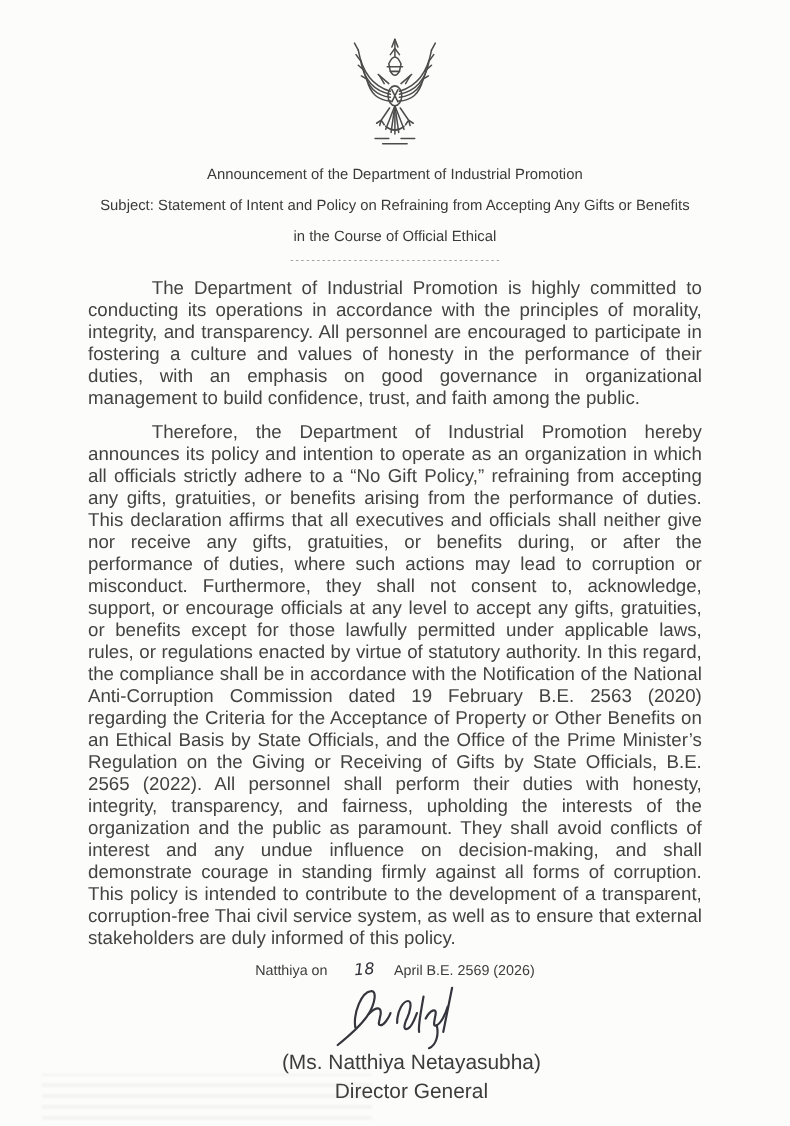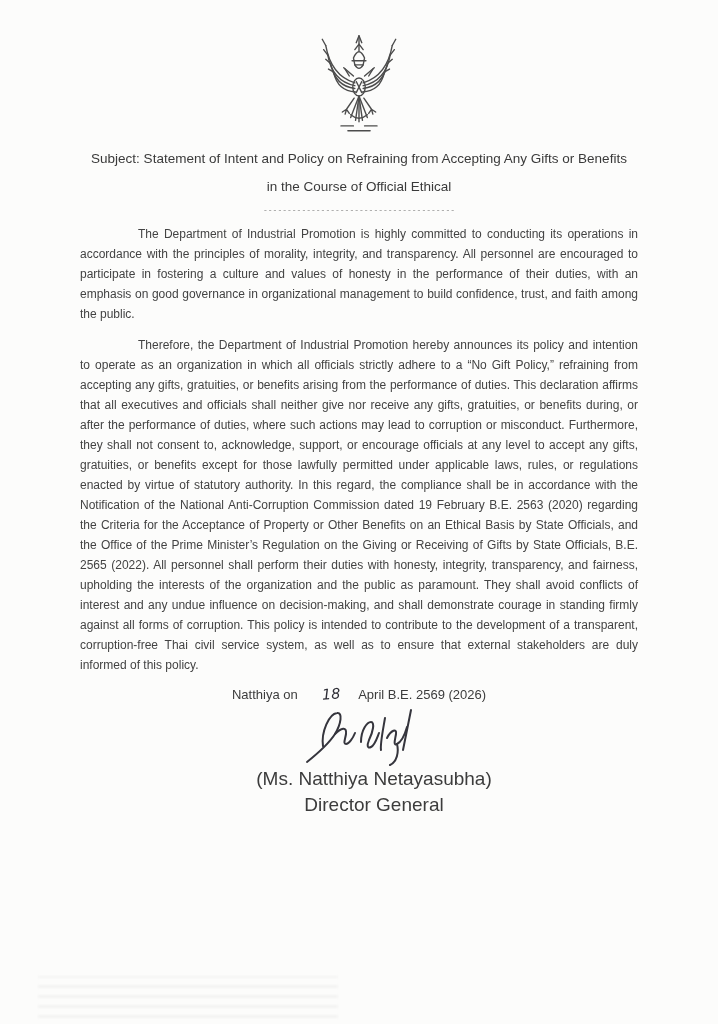--- a/index.html
+++ b/index.html
@@ -16,21 +16,21 @@
   .emblem{display:block;margin:33px auto 8px;}
   .title-block{text-align:center;font-size:13.5px;line-height:28px;color:#3a3a3a;}
   .title-line{white-space:nowrap;}
   .separator{
     text-align:center;font-size:8px;line-height:12px;letter-spacing:0px;
     color:#7d7d7d;margin:3px 0 8px;font-family:"Liberation Mono",monospace;
   }
   .body-block{width:558px;margin:0 auto;}
   .body-block p{
     text-align:justify;
-    font-size:12px;line-height:20px;
+    font-size:17px;line-height:20px;
     margin:0 0 11px 0;
     text-indent:58px;
     color:#434343;
   }
   .announce{
     text-align:center;font-size:13px;color:#3c3c3c;margin-top:4px;white-space:nowrap;
   }
   .handwritten{
     display:inline-block;
     font-family:"DejaVu Sans",sans-serif;
@@ -109,20 +109,21 @@
 
       <path d="M53 94 L42 110 M42 110 L36 114 M42 110 L40 117 M42 110 L46 116"></path>
       <path d="M67 94 L78 110 M78 110 L84 114 M78 110 L80 117 M78 110 L74 116"></path>
 
       <path d="M34 134 L52 134 M68 134 L86 134"></path>
       <path d="M44 141 L76 141"></path>
     </g>
   </svg>
 
   <div class="title-block">
+    <div class="title-line">Announcement of the Department of Industrial Promotion</div>
     <div class="title-line">Subject: Statement of Intent and Policy on Refraining from Accepting Any Gifts or Benefits</div>
     <div class="title-line">in the Course of Official Ethical</div>
   </div>
 
   <div class="separator">----------------------------------------</div>
 
   <div class="body-block">
     <p>The Department of Industrial Promotion is highly committed to conducting its operations in accordance with the principles of morality, integrity, and transparency. All personnel are encouraged to participate in fostering a culture and values of honesty in the performance of their duties, with an emphasis on good governance in organizational management to build confidence, trust, and faith among the public.</p>
     <p>Therefore, the Department of Industrial Promotion hereby announces its policy and intention to operate as an organization in which all officials strictly adhere to a “No Gift Policy,” refraining from accepting any gifts, gratuities, or benefits arising from the performance of duties. This declaration affirms that all executives and officials shall neither give nor receive any gifts, gratuities, or benefits during, or after the performance of duties, where such actions may lead to corruption or misconduct. Furthermore, they shall not consent to, acknowledge, support, or encourage officials at any level to accept any gifts, gratuities, or benefits except for those lawfully permitted under applicable laws, rules, or regulations enacted by virtue of statutory authority. In this regard, the compliance shall be in accordance with the Notification of the National Anti-Corruption Commission dated 19 February B.E. 2563 (2020) regarding the Criteria for the Acceptance of Property or Other Benefits on an Ethical Basis by State Officials, and the Office of the Prime Minister’s Regulation on the Giving or Receiving of Gifts by State Officials, B.E. 2565 (2022). All personnel shall perform their duties with honesty, integrity, transparency, and fairness, upholding the interests of the organization and the public as paramount. They shall avoid conflicts of interest and any undue influence on decision-making, and shall demonstrate courage in standing firmly against all forms of corruption. This policy is intended to contribute to the development of a transparent, corruption-free Thai civil service system, as well as to ensure that external stakeholders are duly informed of this policy.</p>
   </div>

